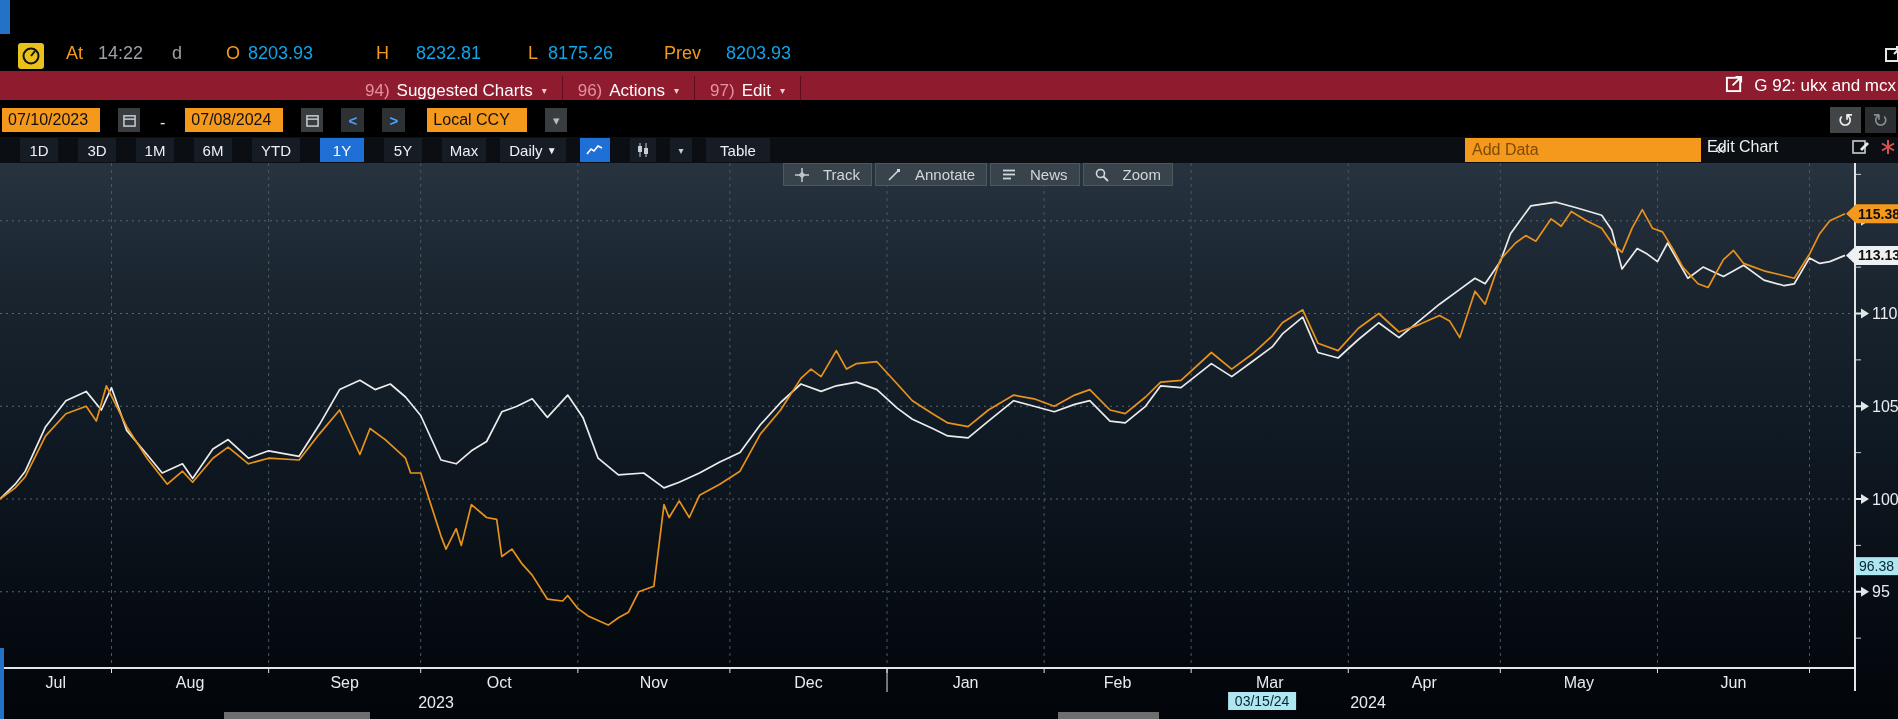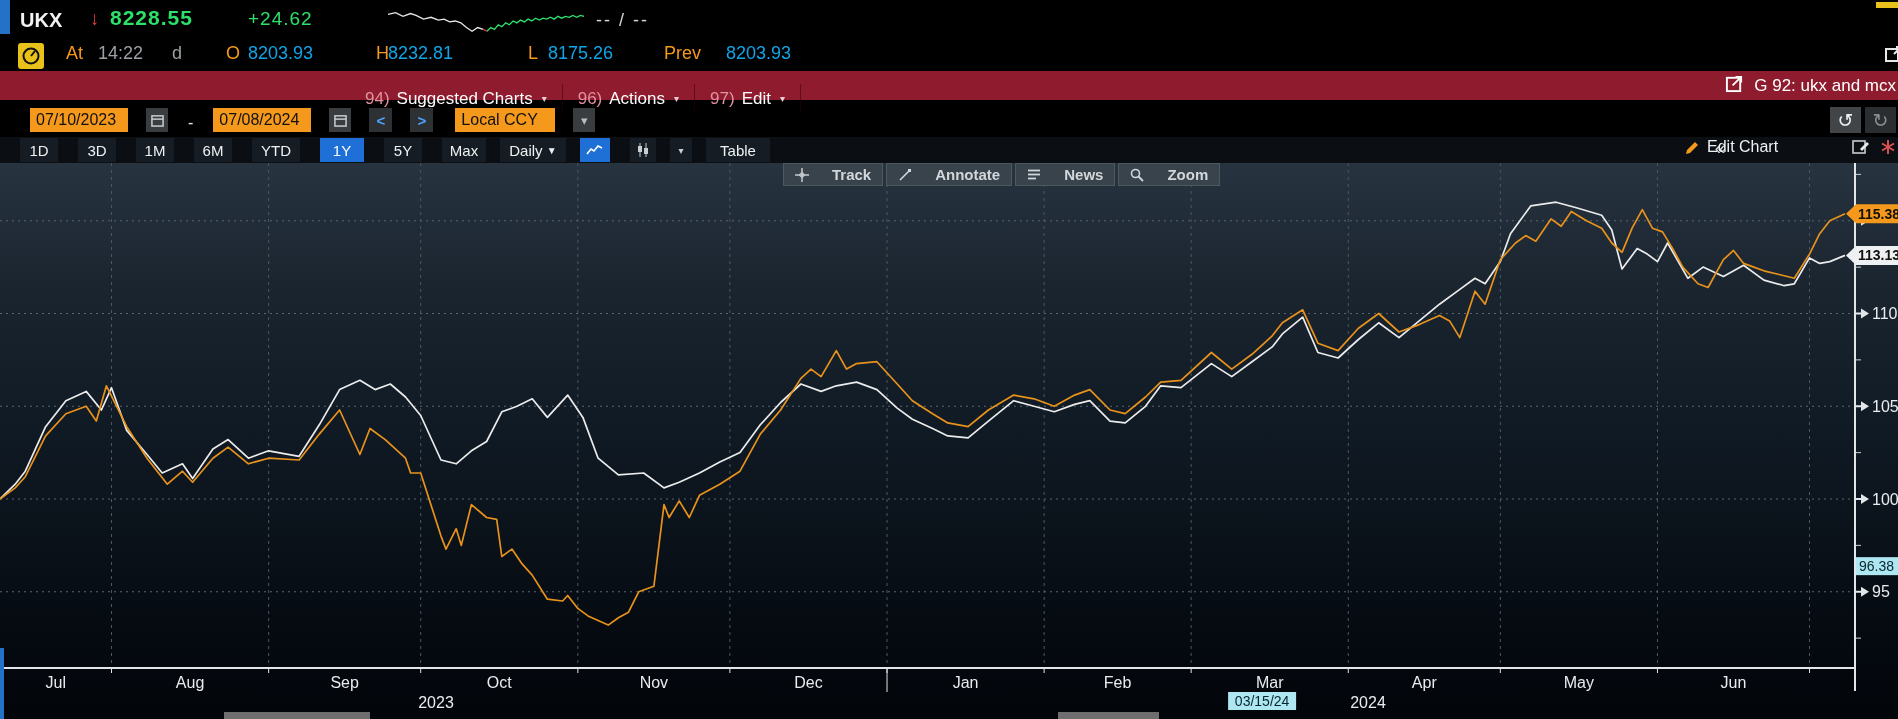--- a/index.html
+++ b/index.html
@@ -18,33 +18,33 @@
   .rowB{position:absolute;left:0;top:40px;width:100%;height:30px;font-size:18px;}
   .rowB span{position:absolute;top:3px;white-space:pre;}
   .amber{color:#f5991d;}
   .dim{color:#9aa0a6;}
   .val{color:#0ea5e9;}
   .gauge{position:absolute;left:18px;top:1px;width:26px;height:26px;background:#e8c21a;border-radius:3px;
          display:flex;align-items:center;justify-content:center;}
   .popout-top{position:absolute;left:1884px;top:44px;}
   
   .redbar{position:absolute;left:0;top:71px;width:100%;height:29px;background:#8e1b2e;display:flex;align-items:center;}
-  .menu{position:absolute;left:350px;top:12px;height:31px;display:flex;align-items:center;}
+  .menu{position:absolute;left:350px;top:4px;height:31px;display:flex;align-items:center;}
   .menu .mi{display:flex;align-items:center;height:29px;padding:0 15px;border-right:1px solid rgba(40,0,8,.45);
             font-size:17px;cursor:default;}
   .menu .num{color:#e391a0;margin-right:7px;}
   .menu .lbl{color:#fdfdfd;}
   .menu .caret{color:#e8cdd2;font-size:10px;margin-left:9px;}
   .red-right{position:absolute;right:2px;top:0;height:29px;display:flex;align-items:center;gap:10px;}
   .red-right .gtitle{font-size:17px;color:#ffffff;white-space:nowrap;}
   .secbox{position:absolute;left:0;top:73px;width:342px;height:30px;background:#f5991d;color:#141414;
           font-size:17px;display:flex;align-items:center;padding-left:9px;box-sizing:border-box;z-index:5;}
   
   .daterow{position:absolute;left:0;top:103px;width:100%;height:33px;}
-  .daterow .grp{position:absolute;left:2px;top:5px;display:flex;align-items:flex-end;gap:18px;margin-left:28px;}
+  .daterow .grp{position:absolute;left:2px;top:5px;display:flex;align-items:flex-end;gap:18px;}
   .obox{background:#f5991d;color:#111;font-size:16px;border:none;height:24px;display:flex;align-items:center;
         padding:0 6px;box-sizing:border-box;font-family:"Liberation Sans",sans-serif;}
   input.obox{outline:none;}
   .sqbtn{width:22px;height:24px;background:#3a3d40;display:flex;align-items:center;justify-content:center;
          color:#b9bdc1;font-size:13px;}
   .navbtn{width:23px;height:24px;background:#2e3134;display:flex;align-items:center;justify-content:center;
           color:#4da3ff;font-size:15px;font-weight:bold;}
   .dashsep{color:#e8e8e8;font-size:16px;padding:0 2px;}
   .undoredo{position:absolute;right:2px;top:4px;display:flex;gap:4px;}
   .urbtn{width:31px;height:26px;display:flex;align-items:center;justify-content:center;font-size:19px;}
@@ -67,60 +67,47 @@
   
   .chart-area{position:absolute;left:0;top:163px;width:1898px;height:556px;
       background:linear-gradient(180deg,#27333f 0%,#1a2530 22%,#101a24 48%,#070d14 78%,#02050a 100%);}
   #chart-svg{position:absolute;left:0;top:0;}
   .legend{position:absolute;left:10px;top:9px;background:rgba(16,25,34,.93);border:1px solid #57626c;
           padding:5px 12px 7px 10px;font-size:15px;line-height:21px;white-space:nowrap;}
   .legend .ltitle{padding-left:20px;color:#f0f3f5;}
   .legend .lrow{display:flex;align-items:center;gap:7px;color:#f0f3f5;}
   .legend .swatch{width:14px;height:14px;display:inline-block;}
   .ftb{position:absolute;left:783px;top:0px;display:flex;}
-  .ftb .fbtn{display:flex;align-items:center;gap:23px;background:#39434b;border:1px solid #4d585f;
-             color:#d2d7db;font-size:15px;padding:2px 11px;margin-right:3px;font-weight:bold;}
+  .ftb .fbtn{display:flex;align-items:center;gap:14px;background:#39434b;border:1px solid #4d585f;
+             color:#d2d7db;font-size:15px;padding:2px 11px;margin-right:3px;}
   .bottom-blue{position:absolute;left:0;top:648px;width:4px;height:71px;background:#2472c8;}
   .frag{position:absolute;height:7px;background:#6e6e6e;top:712px;}
   svg text{font-family:"Liberation Sans",sans-serif;}
 </style>
 </head>
 <body>
 
 <div class="screen">
 
   <div class="blue-strip"></div>
-  <div class="rowA">
-    <span class="ticker">UKX</span>
-    <span class="dn">↓</span>
-    <span class="px">8228.55</span>
-    <span class="chg">+24.62</span>
-    <svg class="spark" width="230" height="28" viewBox="0 0 212 30">
-      <polyline fill="none" stroke="#e8e8e8" stroke-width="1.4" points="0,8 8,6 16,10 24,7 30,9 38,13 46,11 54,14 60,13 66,16 72,15 78,17 84,22 90,26 96,22 102,24"></polyline>
-      <polyline fill="none" stroke="#e33d3d" stroke-width="1.4" points="102,24 106,26"></polyline>
-      <polyline fill="none" stroke="#2de06a" stroke-width="1.4" points="106,26 110,22 114,24 118,19 122,21 126,17 130,19 134,15 138,17 142,14 146,16 150,13 154,15 158,12 162,14 166,12 170,13 174,11 178,13 182,10 186,12 190,10 194,11 198,9 202,11 206,9 210,10"></polyline>
-    </svg>
-    <span class="bidask">--  /  --</span>
-    <div class="yellow-cut"></div>
-  </div>
 
   <div class="rowB">
     <span class="gauge" style="position:absolute">
       <svg width="20" height="20" viewBox="0 0 20 20">
           <circle cx="10" cy="10" r="7.5" fill="none" stroke="#111" stroke-width="2"></circle>
           <line x1="10" y1="10" x2="14" y2="5" stroke="#111" stroke-width="2"></line>
         </svg>
     </span>
     <span class="amber" style="left:66px">At</span>
     <span class="dim" style="left:98px">14:22</span>
     <span class="dim" style="left:172px">d</span>
     <span class="amber" style="left:226px">O</span>
     <span class="val" style="left:248px">8203.93</span>
     <span class="amber" style="left:376px">H</span>
-    <span class="val" style="left:388px">8232.81</span>
+    <span class="val" style="left:416px">8232.81</span>
     <span class="amber" style="left:528px">L</span>
     <span class="val" style="left:548px">8175.26</span>
     <span class="amber" style="left:664px">Prev</span>
     <span class="val" style="left:726px">8203.93</span>
   </div>
   <span class="popout-top">
     <svg width="20" height="20" viewBox="0 0 20 20">
         <rect x="2" y="5" width="12" height="12" fill="none" stroke="#e8e8e8" stroke-width="2"></rect>
         <path d="M10 10 L17 3 M12 3 h5 v5" stroke="#e8e8e8" stroke-width="2" fill="none"></path>
       </svg>
@@ -204,20 +191,21 @@
       <svg width="14" height="16" viewBox="0 0 14 16">
           <line x1="4" y1="1" x2="4" y2="15" stroke="#c9cdd1"></line>
           <rect x="2" y="4" width="4" height="6" fill="#c9cdd1"></rect>
           <line x1="10" y1="1" x2="10" y2="15" stroke="#c9cdd1"></line>
           <rect x="8" y="6" width="4" height="6" fill="#c9cdd1"></rect>
         </svg>
     </span>
     <span class="tbtn w22 gap12" style="font-size:10px;color:#c9cdd1">▾</span>
     <span class="tbtn w64 gap12" style="margin-left:28px">Table</span>
 
+    <input class="adddata" placeholder="Add Data" style="">
     <span class="collapse">«</span>
     <span class="editchart">
       <svg width="16" height="16" viewBox="0 0 16 16">
           <path d="M2 14 L3 10 L11 2 L14 5 L6 13 Z" fill="#f5991d"></path>
         </svg>
       <span>Edit Chart</span>
     </span>
     <span class="tr-icons">
       <svg width="18" height="18" viewBox="0 0 18 18">
           <rect x="1" y="3" width="12" height="12" fill="none" stroke="#c9cdd1" stroke-width="1.6"></rect>

